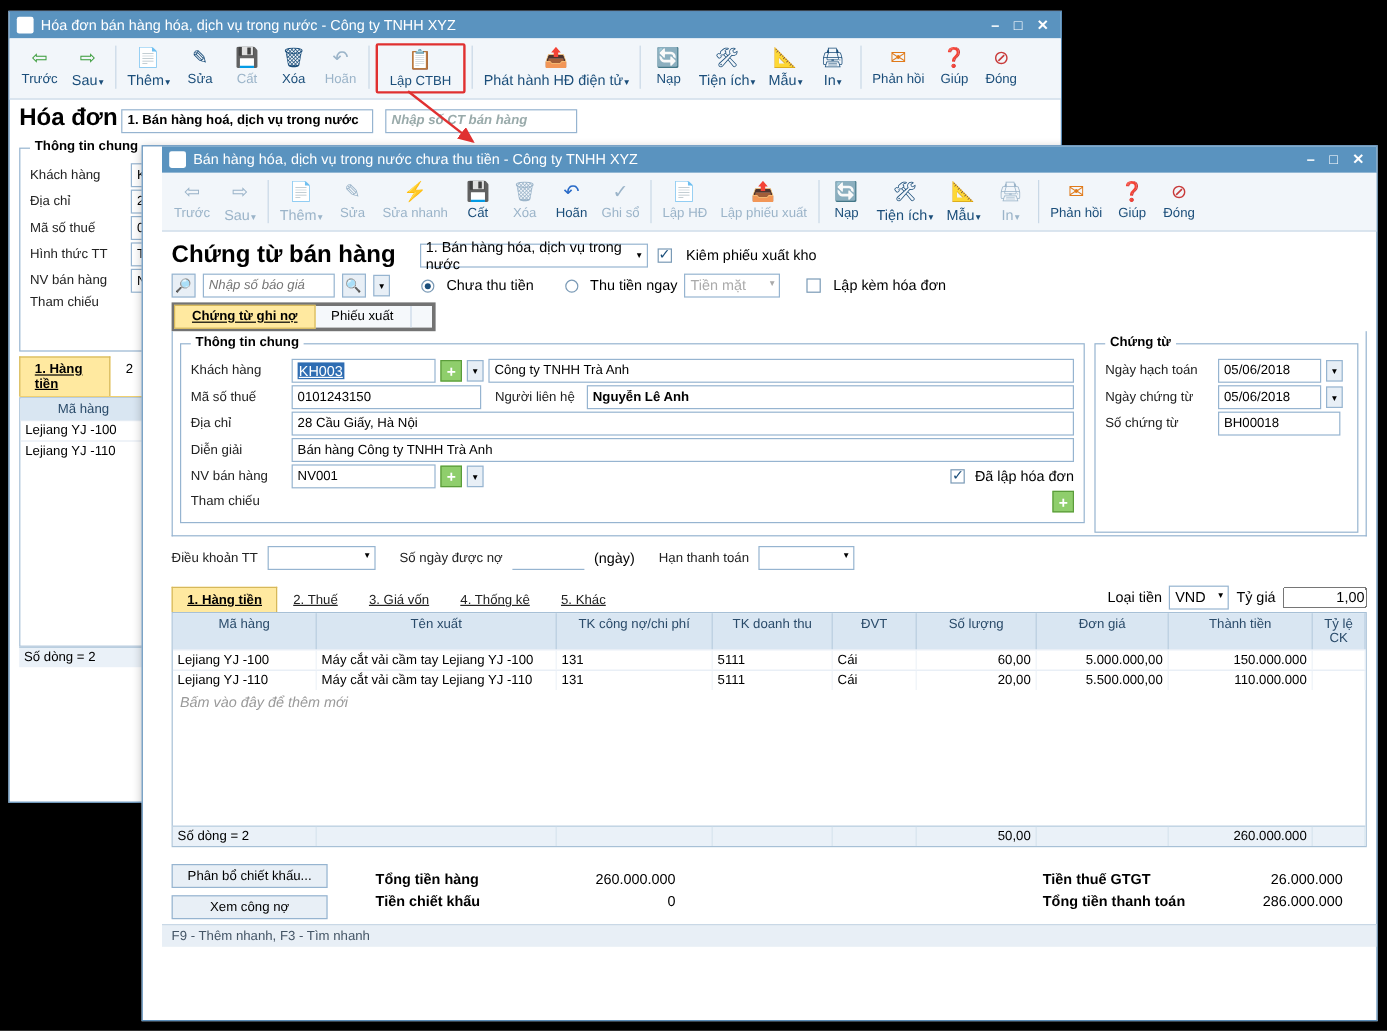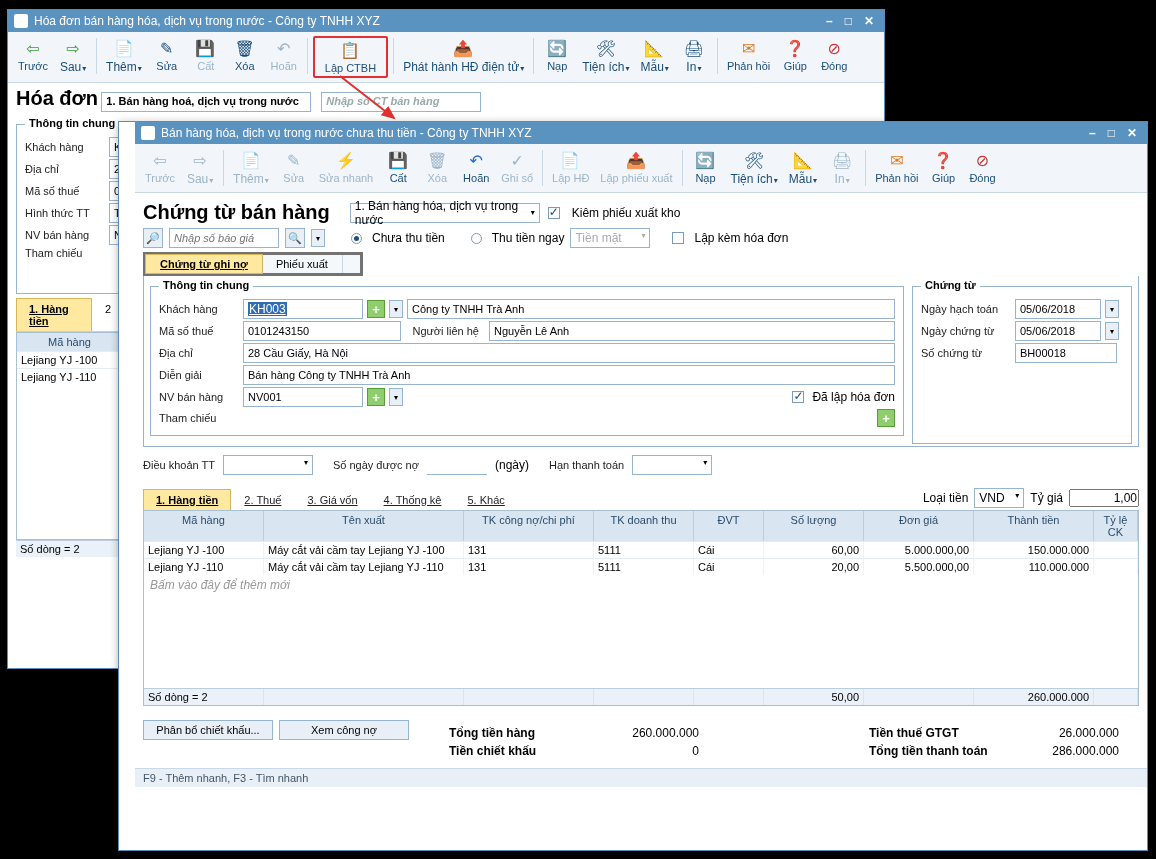--- a/index.html
+++ b/index.html
@@ -371,21 +371,21 @@
                   <span class="selected-text">KH003</span>
                 </span>
               <span class="plusbtn">+</span>
                 <span class="ddbtn">▾</span>
               <input style="flex: 1 1 0%;" value="Công ty TNHH Trà Anh">
             </div>
             <div class="frow">
               <label>Mã số thuế</label>
               <input style="width: 158px;" value="0101243150">
               <label style="width:80px;text-align:right;padding-right:6px">Người liên hệ</label>
-              <input style="flex: 1 1 0%;" value="Nguyễn Lê Anh">
+              <input style="flex: 1 1 0%; font-weight: bold;" value="Nguyễn Lê Anh">
             </div>
             <div class="frow">
               <label>Địa chỉ</label>
               <input style="flex: 1 1 0%;" value="28 Cầu Giấy, Hà Nội">
             </div>
             <div class="frow">
               <label>Diễn giải</label>
               <input style="flex: 1 1 0%;" value="Bán hàng Công ty TNHH Trà Anh">
             </div>
             <div class="frow">
@@ -505,21 +505,21 @@
         <div class="gc" style="width:100px"></div>
         <div class="gc" style="width:70px"></div>
         <div class="gc" style="width:100px;text-align:right">50,00</div>
         <div class="gc" style="width:110px"></div>
         <div class="gc" style="width:120px;text-align:right">260.000.000</div>
         <div class="gc" style="flex:1"></div>
       </div>
     </div>
 
     <div style="display:flex;margin-top:14px;align-items:flex-start;gap:20px">
-      <div style="display:flex;flex-direction:row;gap:6px">
+      <div style="display:flex;flex-direction:column;gap:6px">
         <button class="btn" style="width:130px">Phân bổ chiết khấu...</button>
         <button class="btn" style="width:130px">Xem công nợ</button>
       </div>
       <div class="totals" style="flex:1">
         <div class="tcol">
           <div class="trow">
               <span class="tl">Tổng tiền hàng</span>
               <span class="tv">260.000.000</span>
             </div>
           <div class="trow">

